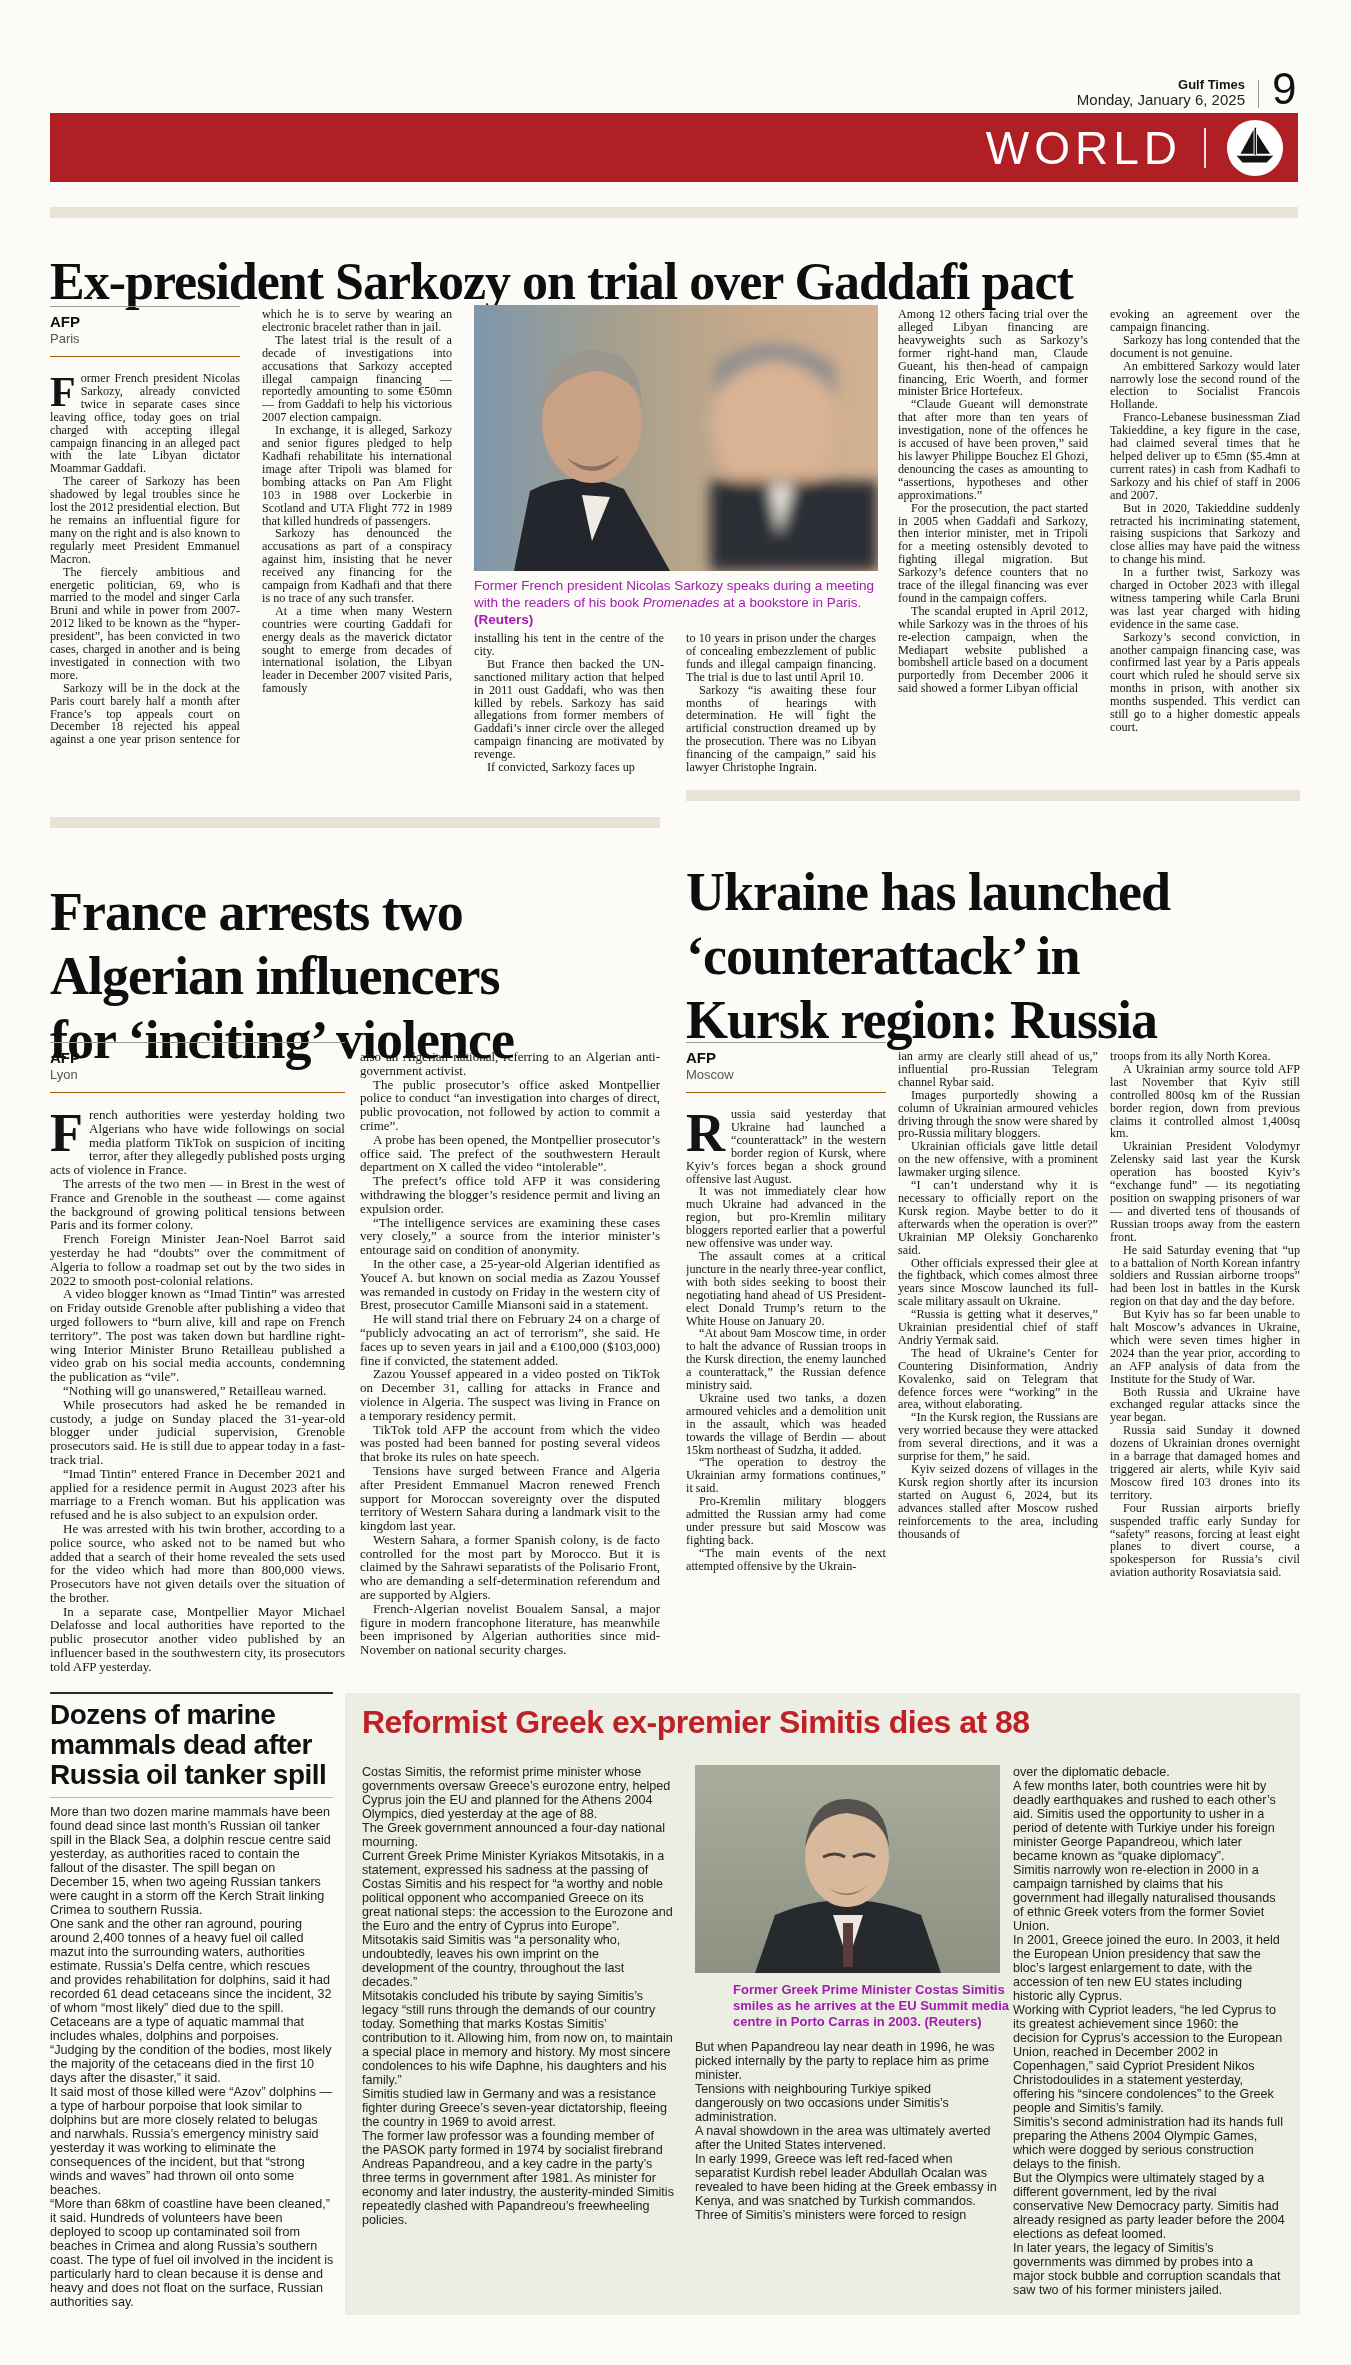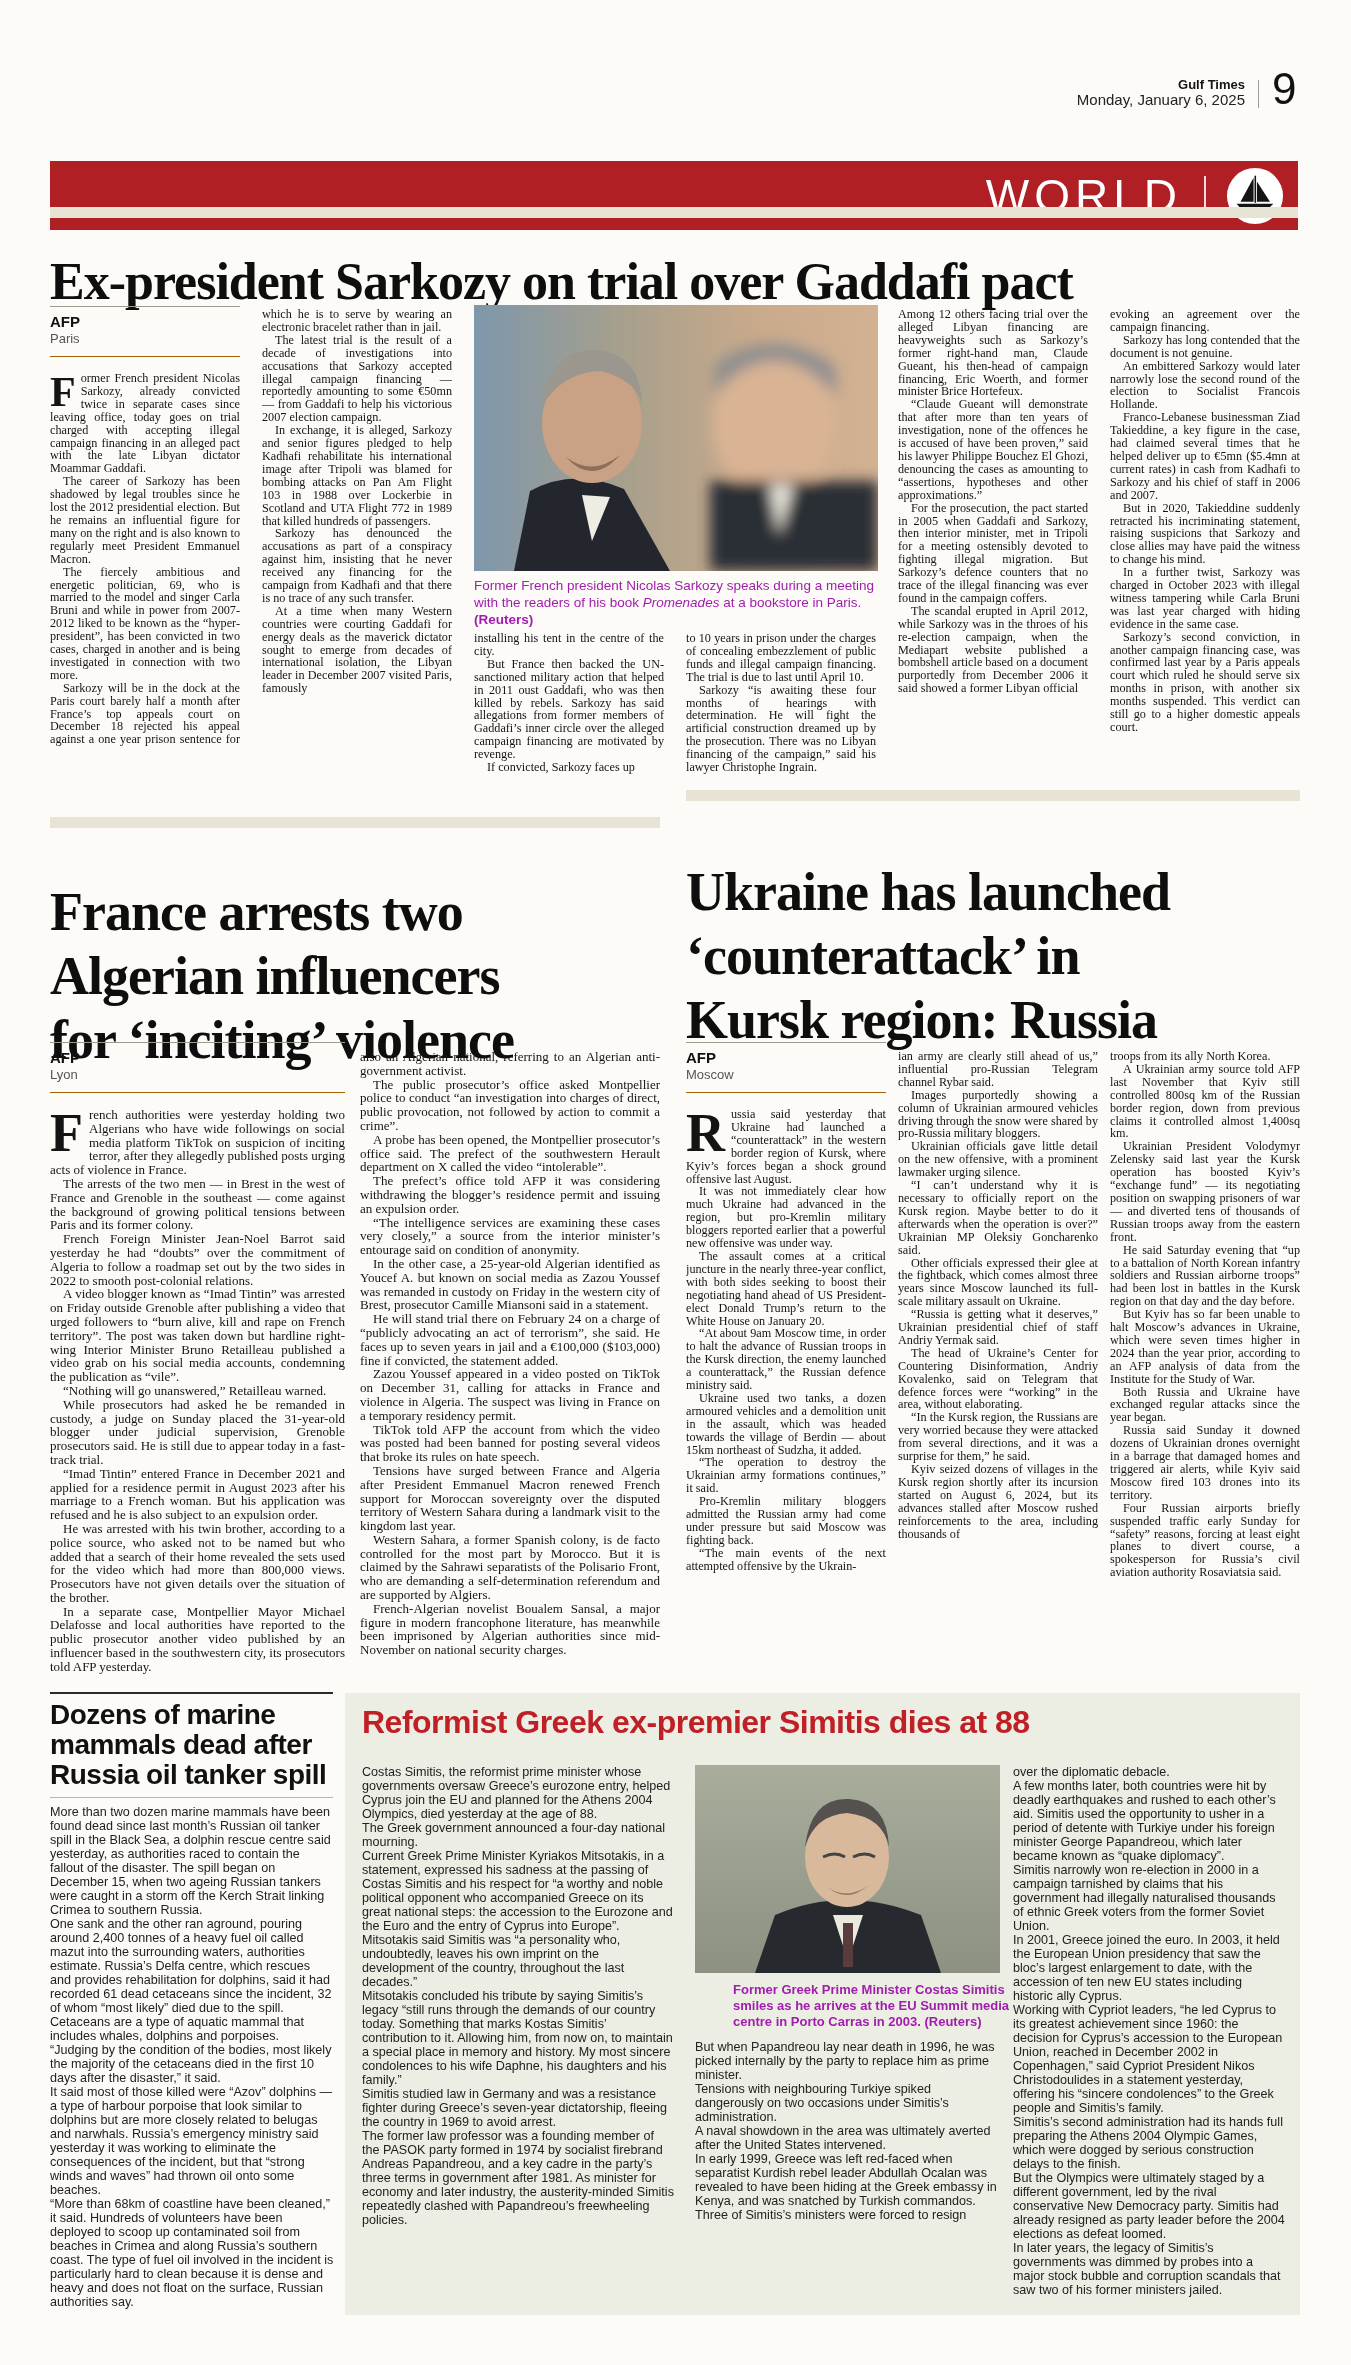--- a/index.html
+++ b/index.html
@@ -7,21 +7,21 @@
         font-family:"Liberation Serif",serif;color:#141414;}
   
   .meta{position:absolute;top:78px;left:1000px;width:245px;text-align:right;
         font-family:"Liberation Sans",sans-serif;line-height:1.05;}
   .meta .pub{font-weight:bold;font-size:13px;}
   .meta .date{font-size:15px;color:#222;}
   .meta-rule{position:absolute;top:80px;left:1258px;width:1px;height:28px;background:#9a9a9a;}
   .pagenum{position:absolute;top:64px;left:1272px;font-family:"Liberation Sans",sans-serif;
            font-size:44px;font-weight:400;color:#111;}
   .banner{position:absolute;left:50px;top:113px;width:1248px;height:69px;background:#b01f24;
-          display:flex;align-items:center;justify-content:flex-end;padding-right:14px;box-sizing:border-box;margin-top:48px;}
+          display:flex;align-items:center;justify-content:flex-end;padding-right:14px;box-sizing:border-box;}
   .banner .world{color:#fff;font-family:"Liberation Sans",sans-serif;font-size:46px;
                  font-weight:400;letter-spacing:5px;}
   .banner .vbar{width:2px;height:40px;background:rgba(255,255,255,.85);margin:0 20px 0 22px;}
   .dhow{width:58px;height:58px;}
   .beige{position:absolute;height:11px;background:#e7e4d5;}
   
   .hl{position:absolute;font-weight:bold;letter-spacing:-1px;color:#0e0e0e;}
   .hl-1{left:50px;top:220px;width:1250px;font-size:52px;line-height:1.05;}
   .hl-2{white-space:pre-line;font-size:54px;line-height:64px;}
   
@@ -183,21 +183,21 @@
       <p>While prosecutors had asked he be remanded in custody, a judge on Sunday placed the 31-year-old blogger under judicial supervision, Grenoble prosecutors said. He is still due to appear today in a fast-track trial.</p>
       <p>“Imad Tintin” entered France in December 2021 and applied for a residence permit in August 2023 after his marriage to a French woman. But his application was refused and he is also subject to an expulsion order.</p>
       <p>He was arrested with his twin brother, according to a police source, who asked not to be named but who added that a search of their home revealed the sets used for the video which had more than 800,000 views. Prosecutors have not given details over the situation of the brother.</p>
       <p>In a separate case, Montpellier Mayor Michael Delafosse and local authorities have reported to the public prosecutor another video published by an influencer based in the southwestern city, its prosecutors told AFP yesterday.</p>
       <p>“Kill him, let him suffer,” said the author of the video,</p>
     </div>
   <div class="col b2" style="left:360px;top:1050px;width:300px;height:626px;">
       <p>also an Algerian national, referring to an Algerian anti-government activist.</p>
       <p>The public prosecutor’s office asked Montpellier police to conduct “an investigation into charges of direct, public provocation, not followed by action to commit a crime”.</p>
       <p>A probe has been opened, the Montpellier prosecutor’s office said. The prefect of the southwestern Herault department on X called the video “intolerable”.</p>
-      <p>The prefect’s office told AFP it was considering withdrawing the blogger’s residence permit and issuing an expulsion order.</p>
+      <p>The prefect’s office told AFP it was considering withdrawing the blogger’s residence permit and living an expulsion order.</p>
       <p>“The intelligence services are examining these cases very closely,” a source from the interior minister’s entourage said on condition of anonymity.</p>
       <p>In the other case, a 25-year-old Algerian identified as Youcef A. but known on social media as Zazou Youssef was remanded in custody on Friday in the western city of Brest, prosecutor Camille Miansoni said in a statement.</p>
       <p>He will stand trial there on February 24 on a charge of “publicly advocating an act of terrorism”, she said. He faces up to seven years in jail and a €100,000 ($103,000) fine if convicted, the statement added.</p>
       <p>Zazou Youssef appeared in a video posted on TikTok on December 31, calling for attacks in France and violence in Algeria. The suspect was living in France on a temporary residency permit.</p>
       <p>TikTok told AFP the account from which the video was posted had been banned for posting several videos that broke its rules on hate speech.</p>
       <p>Tensions have surged between France and Algeria after President Emmanuel Macron renewed French support for Moroccan sovereignty over the disputed territory of Western Sahara during a landmark visit to the kingdom last year.</p>
       <p>Western Sahara, a former Spanish colony, is de facto controlled for the most part by Morocco. But it is claimed by the Sahrawi separatists of the Polisario Front, who are demanding a self-determination referendum and are supported by Algiers.</p>
       <p>French-Algerian novelist Boualem Sansal, a major figure in modern francophone literature, has meanwhile been imprisoned by Algerian authorities since mid-November on national security charges.</p>
     </div>
 

